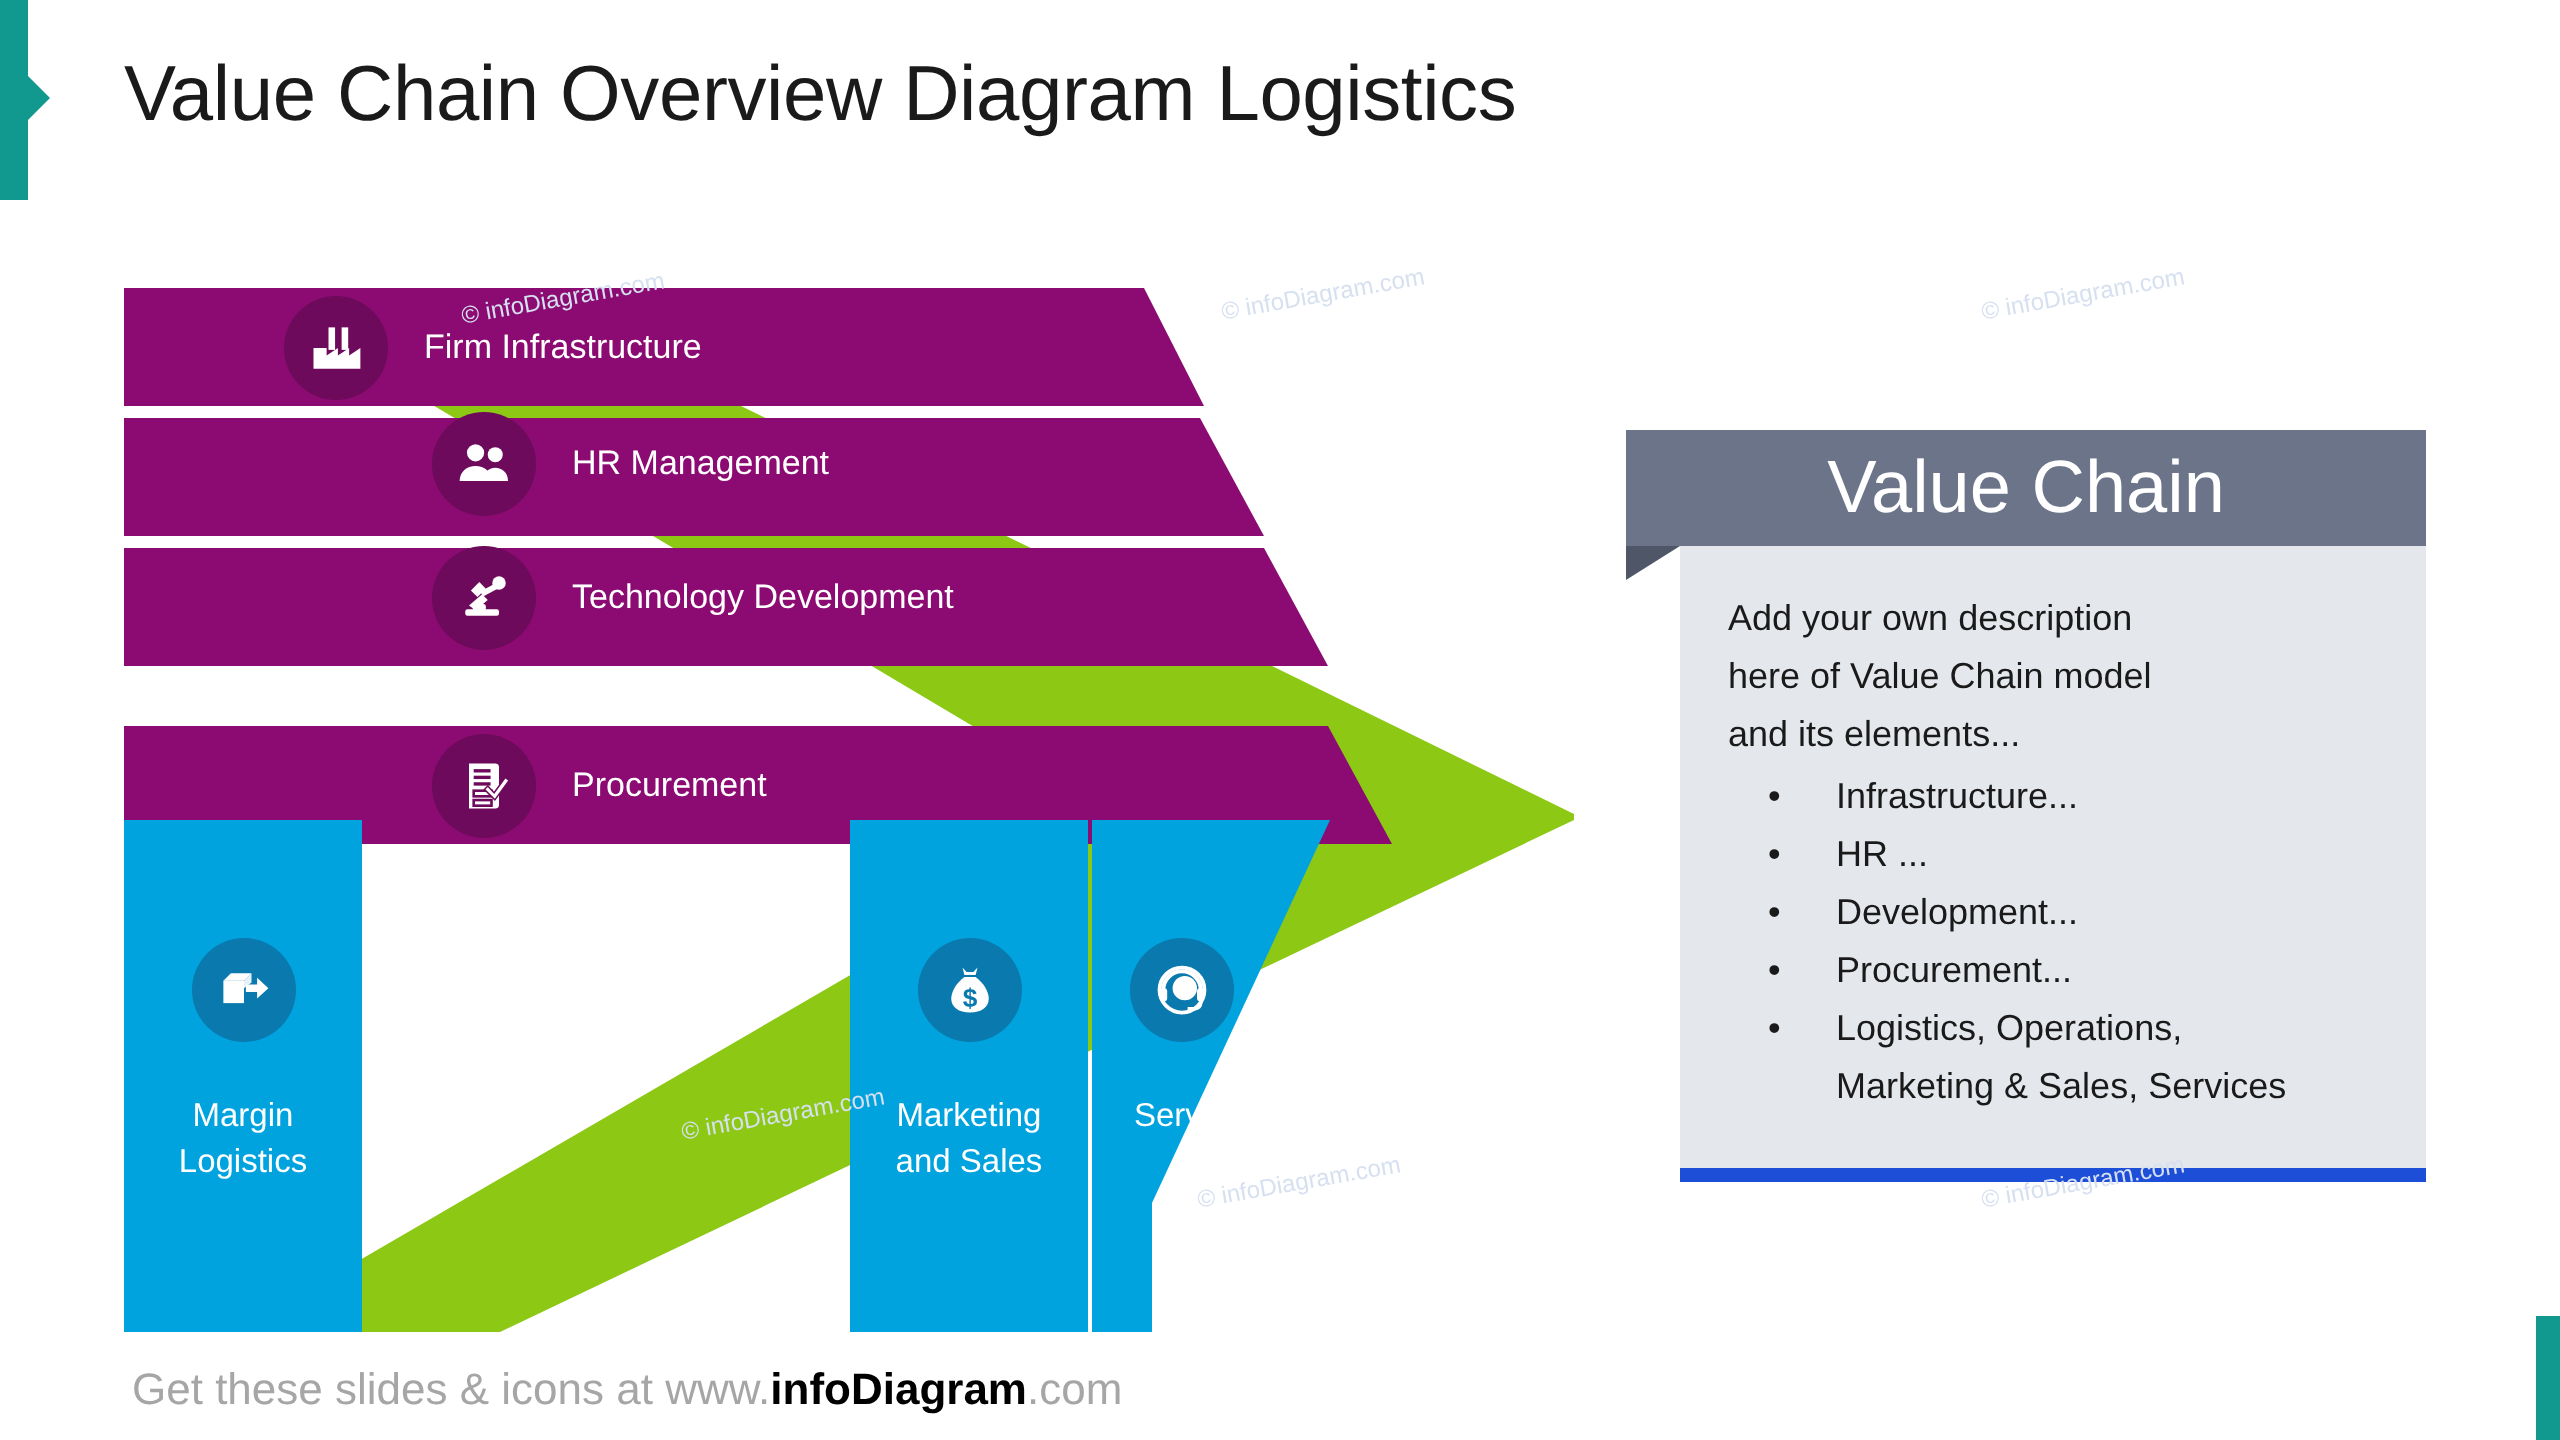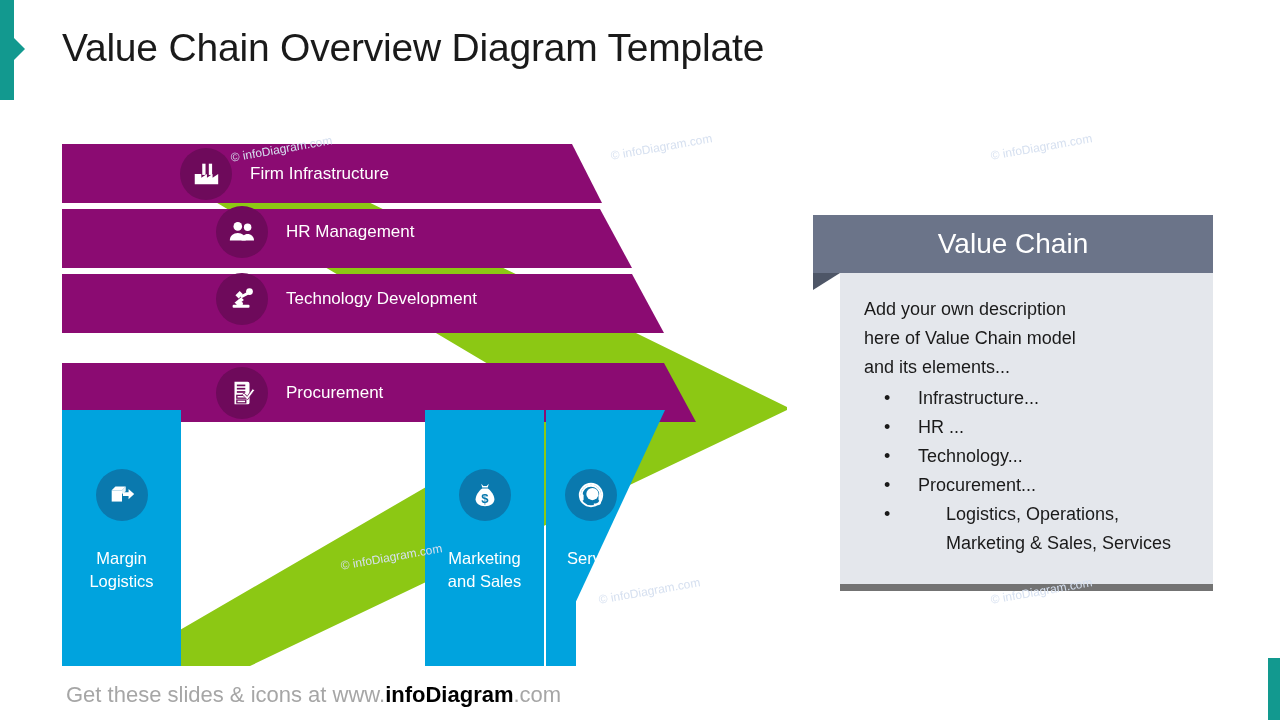--- a/index.html
+++ b/index.html
@@ -158,41 +158,41 @@
   }
   .panel-header {
     position: relative;
     background: #6B7489;
     height: 58px;
     display: flex;
     align-items: center;
     justify-content: center;
   }
   .panel-header-title {
-    font-size: 28px;
+    font-size: 37px;
     color: #ffffff;
     font-weight: 400;
   }
   .panel-tab {
     position: absolute;
     left: 0;
     top: 58px;
     width: 0;
     height: 0;
     border-left: 27px solid #4E5667;
     border-bottom: 17px solid transparent;
   }
   .panel-body {
     position: relative;
     margin-left: 27px;
     width: 373px;
     background: #E4E7EC;
     box-sizing: border-box;
     padding: 22px 20px 26px 44px;
-    border-bottom: 7px solid #737373;
+    border-bottom: 7px solid #1d4ed8;
     min-height: 292px;
   }
   .panel-intro {
     font-size: 18px;
     line-height: 29px;
     color: #1a1a1a;
     margin: 0 0 2px 0;
     white-space: pre-line;
     margin-left: -20px;
   }
@@ -241,33 +241,33 @@
 </style>
 </head>
 <body>
 
 <div id="slide">
 
   <div class="accent-left"></div>
   <div class="accent-left-notch"></div>
   <div class="accent-right"></div>
 
-  <div class="slide-title">Value Chain Overview Diagram Template</div>
+  <div class="slide-title">Value Chain Overview Diagram Logistics</div>
 
   <div id="diagram">
 
     <svg class="arrow-layer" width="725" height="522" viewBox="0 0 725 522">
       <polygon points="56,0 188,0 725,263 725,266 188,522 56,522 500,264" fill="#8CC814"></polygon>
     </svg>
 
     <div class="support-row" style="top:0px; height:59px; width:540px;">
       <svg class="bar-svg" width="540" height="59" viewBox="0 0 540 59">
         <polygon points="0,0 510,0 540,59 0,59" fill="#8B0B72"></polygon>
       </svg>
-      <div class="row-inner" style="padding-left:118px;align-items:center;">
+      <div class="row-inner" style="padding-left:80px;align-items:center;">
         <div class="icon-circle purple">
           <svg width="30" height="30" viewBox="0 0 32 32" fill="#ffffff">
             <rect x="12" y="5" width="3.5" height="12"></rect>
             <rect x="19" y="5" width="3.5" height="12"></rect>
             <path d="M4 27 L4 16 L11 16 L11 20 L17 16 L17 20 L23 16 L23 20 L29 16 L29 27 Z"></path>
           </svg>
         </div>
         <div class="support-label">Firm Infrastructure</div>
       </div>
     </div>
@@ -396,29 +396,29 @@
         <li>
           <span class="bullet">•</span>
           <span>Infrastructure...</span>
         </li>
         <li>
           <span class="bullet">•</span>
           <span>HR ...</span>
         </li>
         <li>
           <span class="bullet">•</span>
-          <span>Technology...</span>
+          <span>Development...</span>
         </li>
         <li>
           <span class="bullet">•</span>
           <span>Procurement...</span>
         </li>
         <li>
           <span class="bullet">•</span>
-          <span style="white-space:pre-line; display:inline-block;margin-left:28px;">Logistics, Operations,
+          <span style="white-space:pre-line; display:inline-block;">Logistics, Operations,
 Marketing &amp; Sales, Services</span>
         </li>
       </ul>
     </div>
   </div>
 
   <div class="footer">
     <span>Get these slides &amp; icons at www.</span><span class="brand">infoDiagram</span><span>.com</span>
   </div>
 

